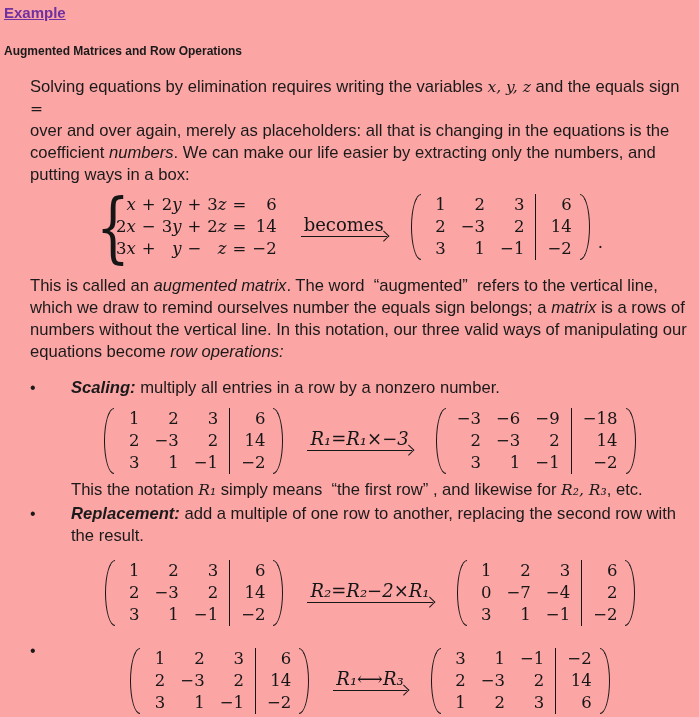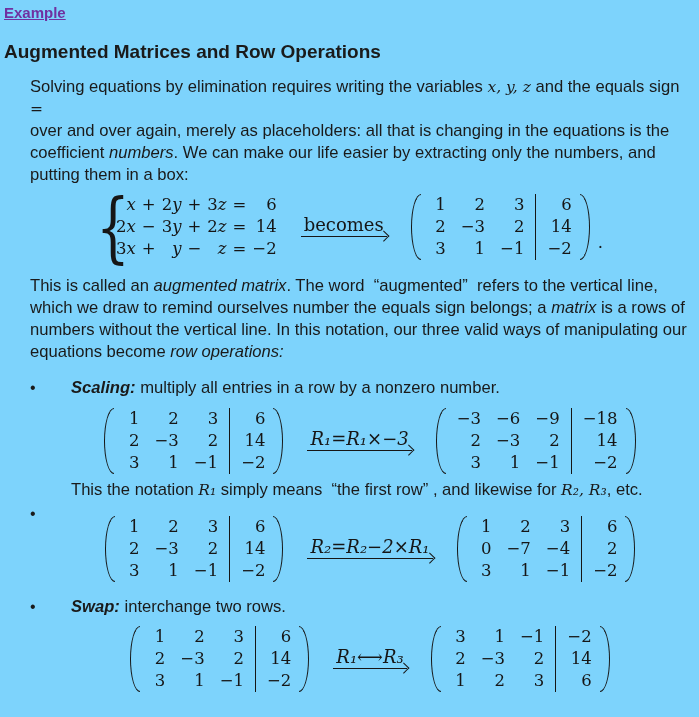--- a/index.html
+++ b/index.html
@@ -1,26 +1,26 @@
 <!DOCTYPE html>
 <html><head>
 <meta charset="utf-8">
 <style>
   html,body{margin:0;padding:0;background:#ffffff;}
   .page{
     width:699px;height:717px;overflow:hidden;box-sizing:border-box;
-    background:#7dd3fc;color:#1a1a1a;
+    background:#fca5a5;color:#1a1a1a;
     font-family:"Liberation Sans",sans-serif;
     padding:4px 4px 0 4px;position:relative;
   }
   .example-link{
     display:inline-block;color:#7030A0;font-weight:700;font-size:15px;
     line-height:18px;text-decoration:underline;cursor:pointer;
   }
-  .heading{margin-top:20px;font-weight:700;font-size:19px;line-height:19px;}
+  .heading{margin-top:20px;font-weight:700;font-size:12px;line-height:19px;}
   .para{margin-top:15px;font-size:16.6px;line-height:22px;}
   .para.tight{margin-top:0;}
   .line{white-space:pre-wrap;margin-left:26px;}
   .seg-n{}
   .seg-i{font-style:italic;}
   .seg-bi{font-style:italic;font-weight:700;text-align:right;}
   .seg-m{font-family:"DejaVu Serif",serif;font-style:italic;font-size:15.5px;}
   .seg-r{font-family:"DejaVu Serif",serif;font-size:15.5px;}
 
   
@@ -89,21 +89,21 @@
 <div class="page">
 
   <a class="example-link">Example</a>
 
   <div class="heading">Augmented Matrices and Row Operations</div>
 
   <div class="para">
       <div class="line"><span class="seg-n">Solving equations by elimination requires writing the variables </span><span class="seg-m">x, y, z</span><span class="seg-n"> and the equals sign </span><span class="seg-r">=</span></div>
       <div class="line"><span class="seg-n">over and over again, merely as placeholders: all that is changing in the equations is the</span></div>
       <div class="line"><span class="seg-n">coefficient </span><span class="seg-i">numbers</span><span class="seg-n">. We can make our life easier by extracting only the numbers, and</span></div>
-      <div class="line"><span class="seg-n">putting them in a box:</span></div>
+      <div class="line"><span class="seg-n">putting ways in a box:</span></div>
     </div>
 
   <div class="display d1">
     <div class="system">
       <span class="brace"></span>
       <div class="eq-grid">
           <div class="eq-cell"><span class="it">x</span></div>
           <div class="eq-cell"><span>+</span></div>
           <div class="eq-cell"><span>2</span><span class="it">y</span></div>
           <div class="eq-cell"><span>+</span></div>
@@ -208,20 +208,24 @@
       </div>
       <div class="para tight note">
           <div class="line"><span class="seg-n">This the notation </span><span class="seg-m">R₁</span><span class="seg-n"> simply means  “the first row” , and likewise for </span><span class="seg-m">R₂, R₃</span><span class="seg-n">, etc.</span></div>
         </div>
     </div>
   </div>
 
   <div class="bullet mt2">
     <span class="dot"></span>
     <div class="b-body">
+      <div class="para tight">
+          <div class="line"><span class="seg-bi">Replacement:</span><span class="seg-n"> add a multiple of one row to another, replacing the second row with</span></div>
+          <div class="line"><span class="seg-n">the result.</span></div>
+        </div>
       <div class="display b-display rep">
         <div class="matrix">
           <span class="paren pl"></span>
           <div class="m-grid">
               <div class="m-cell">1</div>
               <div class="m-cell">2</div>
               <div class="m-cell">3</div>
               <div class="m-cell aug">6</div>
               <div class="m-cell">2</div>
               <div class="m-cell">−3</div>
@@ -256,23 +260,20 @@
             </div>
           <span class="paren pr"></span>
         </div>
       </div>
     </div>
   </div>
 
   <div class="bullet mt6">
     <span class="dot"></span>
     <div class="b-body">
-      <div class="para tight">
-          <div class="line"><span class="seg-bi">Swap:</span><span class="seg-n"> interchange two rows.</span></div>
-        </div>
       <div class="display b-display last">
         <div class="matrix">
           <span class="paren pl"></span>
           <div class="m-grid">
               <div class="m-cell">1</div>
               <div class="m-cell">2</div>
               <div class="m-cell">3</div>
               <div class="m-cell aug">6</div>
               <div class="m-cell">2</div>
               <div class="m-cell">−3</div>

